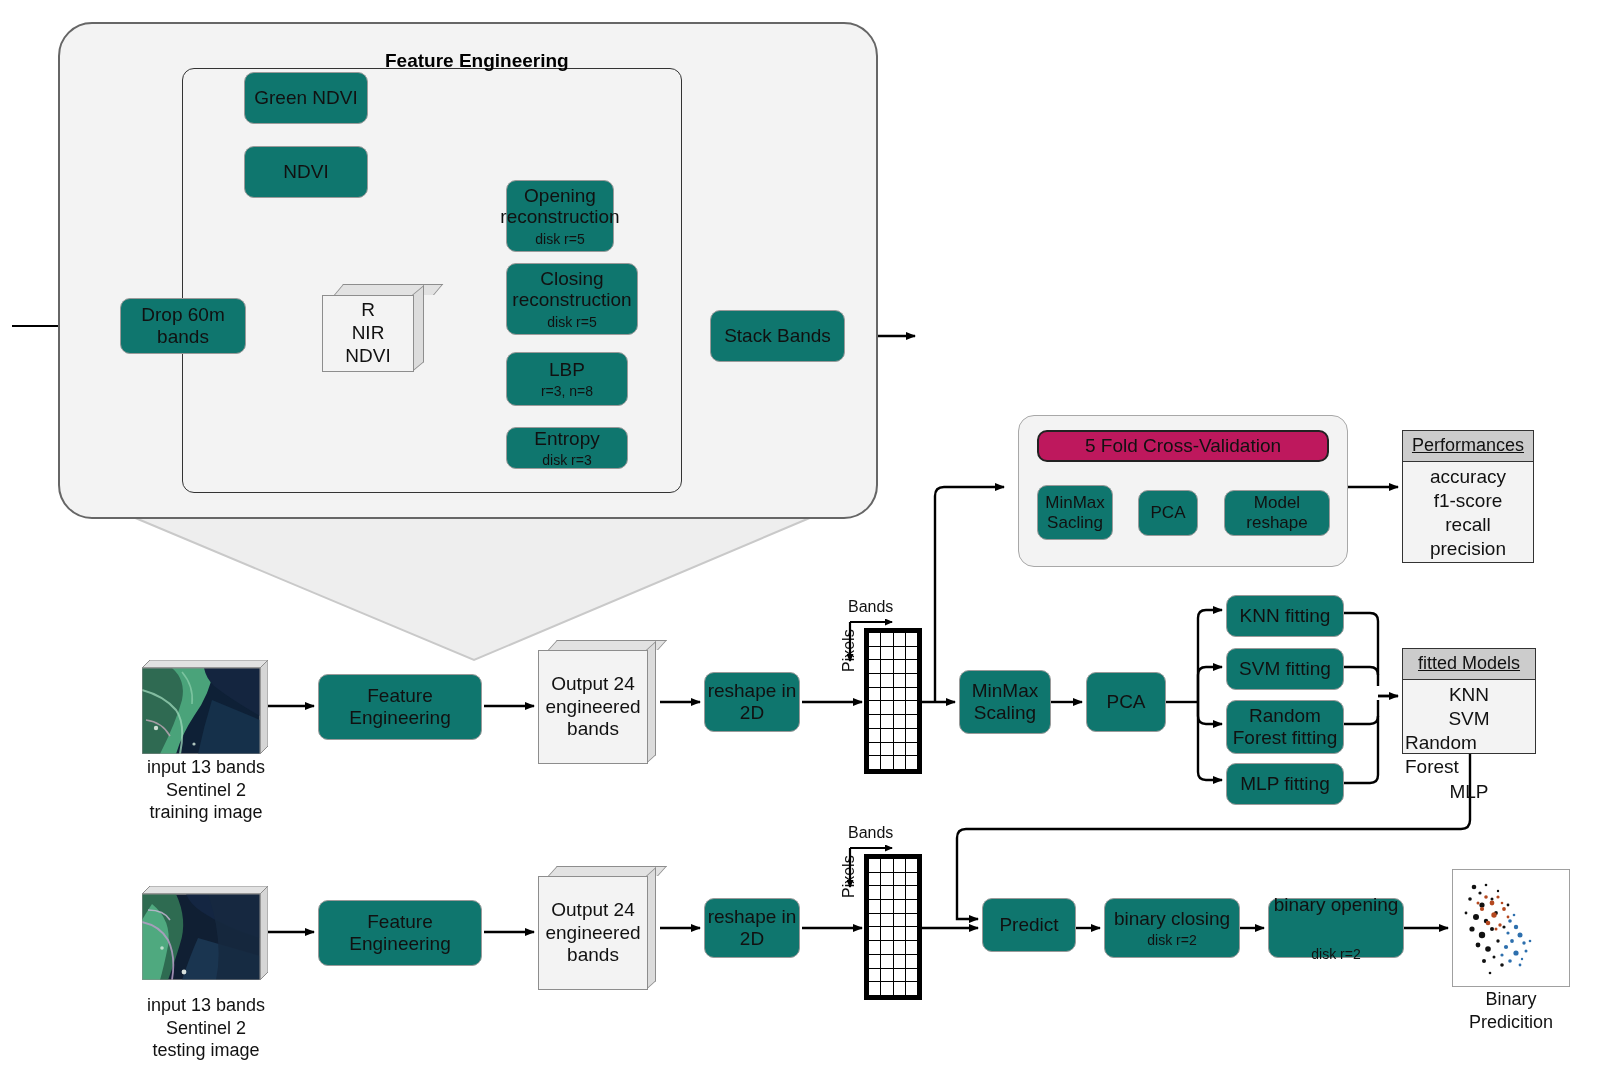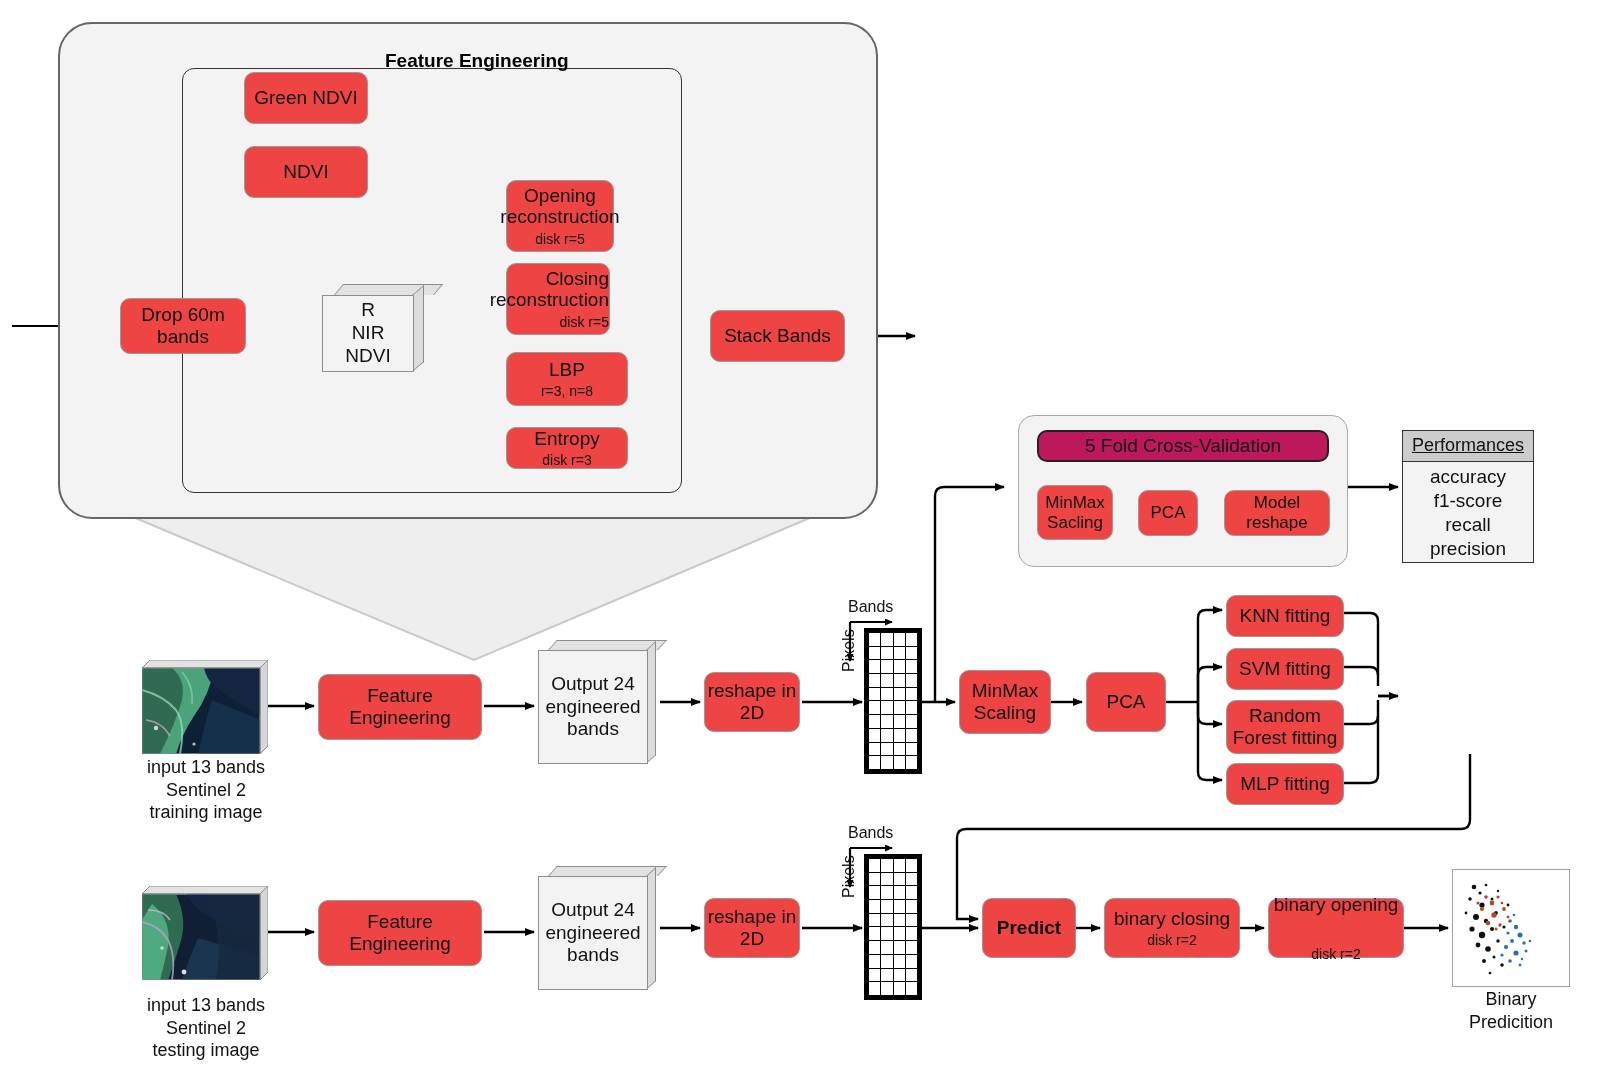--- a/index.html
+++ b/index.html
@@ -21,21 +21,21 @@
     width: 1607px; height: 1077px;
     pointer-events: none;
   }
   .node {
     position: absolute;
     display: flex;
     flex-direction: column;
     align-items: center;
     justify-content: center;
     text-align: center;
-    background: #ef4444;
+    background: #0f766e;
     border: 1px solid #9a9a9a;
     border-radius: 10px;
     color: #111111;
     font-size: 19px;
     line-height: 1.15;
     z-index: 3;
   }
   .node .sub {
     font-size: 14px;
     margin-top: 3px;
@@ -297,21 +297,21 @@
       <span>NDVI</span>
     </div>
   </div>
 
   <div class="node" style="left:506px; top:180px; width:108px; height:72px;">
     <span>Opening</span>
     <span>reconstruction</span>
     <span class="sub">disk r=5</span>
   </div>
 
-  <div class="node" style="left:506px; top:263px; width:104px; height:72px;align-items:flex-end;">
+  <div class="node" style="left:506px; top:263px; width:132px; height:72px;">
     <span>Closing</span>
     <span>reconstruction</span>
     <span class="sub">disk r=5</span>
   </div>
 
   <div class="node" style="left:506px; top:352px; width:122px; height:54px;">
     <span>LBP</span>
     <span class="sub">r=3, n=8</span>
   </div>
 
@@ -356,20 +356,29 @@
     <span>SVM fitting</span>
   </div>
   <div class="node" style="left:1226px; top:700px; width:118px; height:54px;">
     <span>Random</span>
     <span>Forest fitting</span>
   </div>
   <div class="node" style="left:1226px; top:763px; width:118px; height:42px;">
     <span>MLP fitting</span>
   </div>
 
+  <div class="tablebox" style="left:1402px; top:648px; width:134px; height:106px;">
+    <div class="th">fitted Models</div>
+    <div class="tb">
+      <span>KNN</span>
+      <span>SVM</span>
+      <span>Random Forest</span>
+      <span>MLP</span>
+    </div>
+  </div>
 
   <div class="imgcube" style="left:142px; top:660px; width:126px; height:94px;">
     <svg width="126" height="94" viewBox="0 0 126 94">
       <polygon points="8,0 126,0 118,8 0,8" fill="#e2e2e2" stroke="#8d8d8d" stroke-width="1"></polygon>
       <polygon points="126,0 126,86 118,94 118,8" fill="#d6d6d6" stroke="#8d8d8d" stroke-width="1"></polygon>
       <rect x="0" y="8" width="118" height="86" fill="#0e2036" stroke="#8d8d8d" stroke-width="1"></rect>
       <g>
         <path d="M0,8 L40,8 Q56,30 48,52 Q42,74 30,94 L0,94 Z" fill="#2f6a52"></path>
         <path d="M30,8 L72,8 Q68,34 52,56 Q40,74 34,94 L18,94 Q34,62 40,40 Q44,20 30,8 Z" fill="#4aa37a"></path>
         <path d="M62,8 L118,8 L118,56 Q90,40 72,26 Q64,18 62,8 Z" fill="#14253f"></path>
@@ -602,21 +611,21 @@
       <tr>
             <td></td>
             <td></td>
             <td></td>
             <td></td>
           </tr>
     </tbody>
       </table>
   </div>
 
-  <div class="node" style="left:982px; top:898px; width:94px; height:60px;font-weight:bold;">
+  <div class="node" style="left:982px; top:898px; width:94px; height:54px;">
     <span>Predict</span>
   </div>
   <div class="node" style="left:1104px; top:898px; width:136px; height:60px;">
     <span>binary closing</span>
     <span class="sub">disk r=2</span>
   </div>
   <div class="node" style="left:1268px; top:898px; width:136px; height:60px;gap:28px;">
     <span>binary opening</span>
     <span class="sub">disk r=2</span>
   </div>

